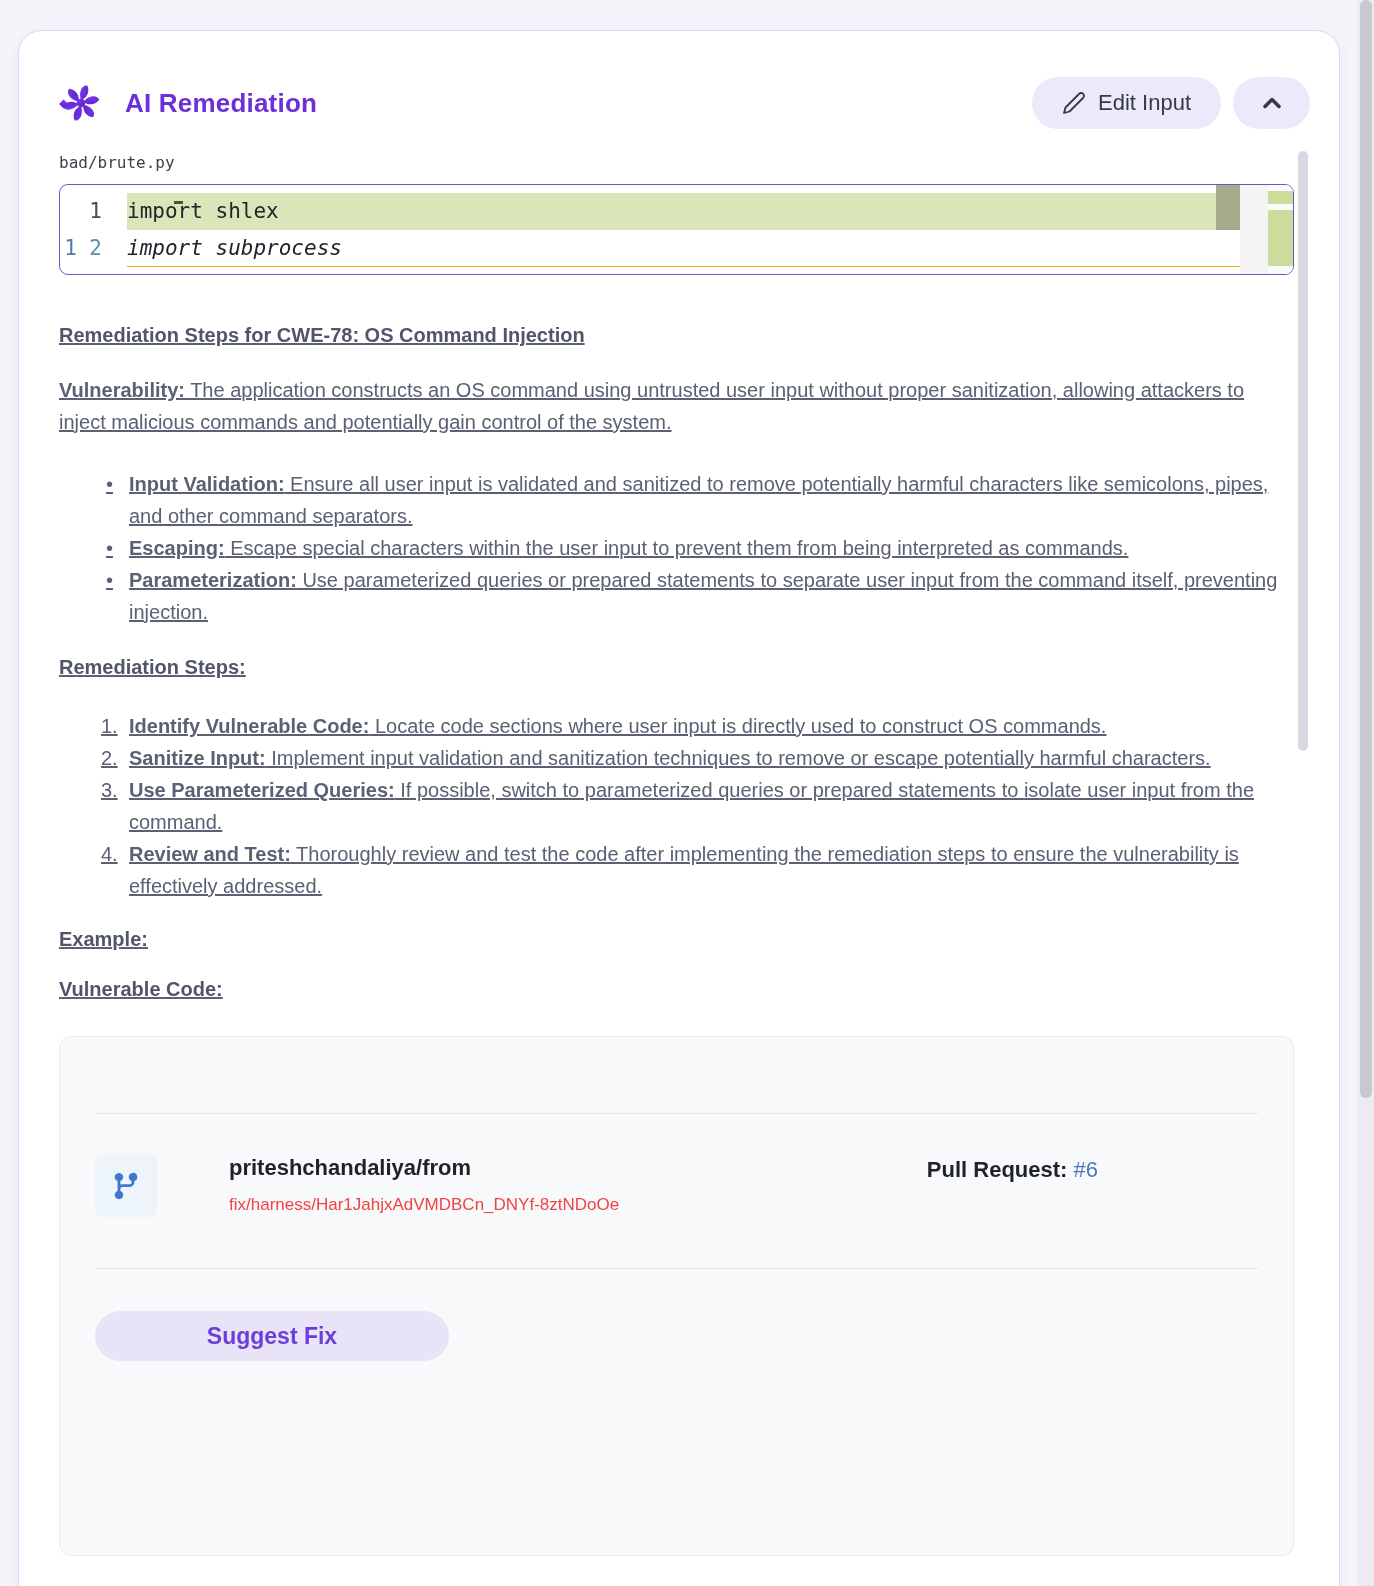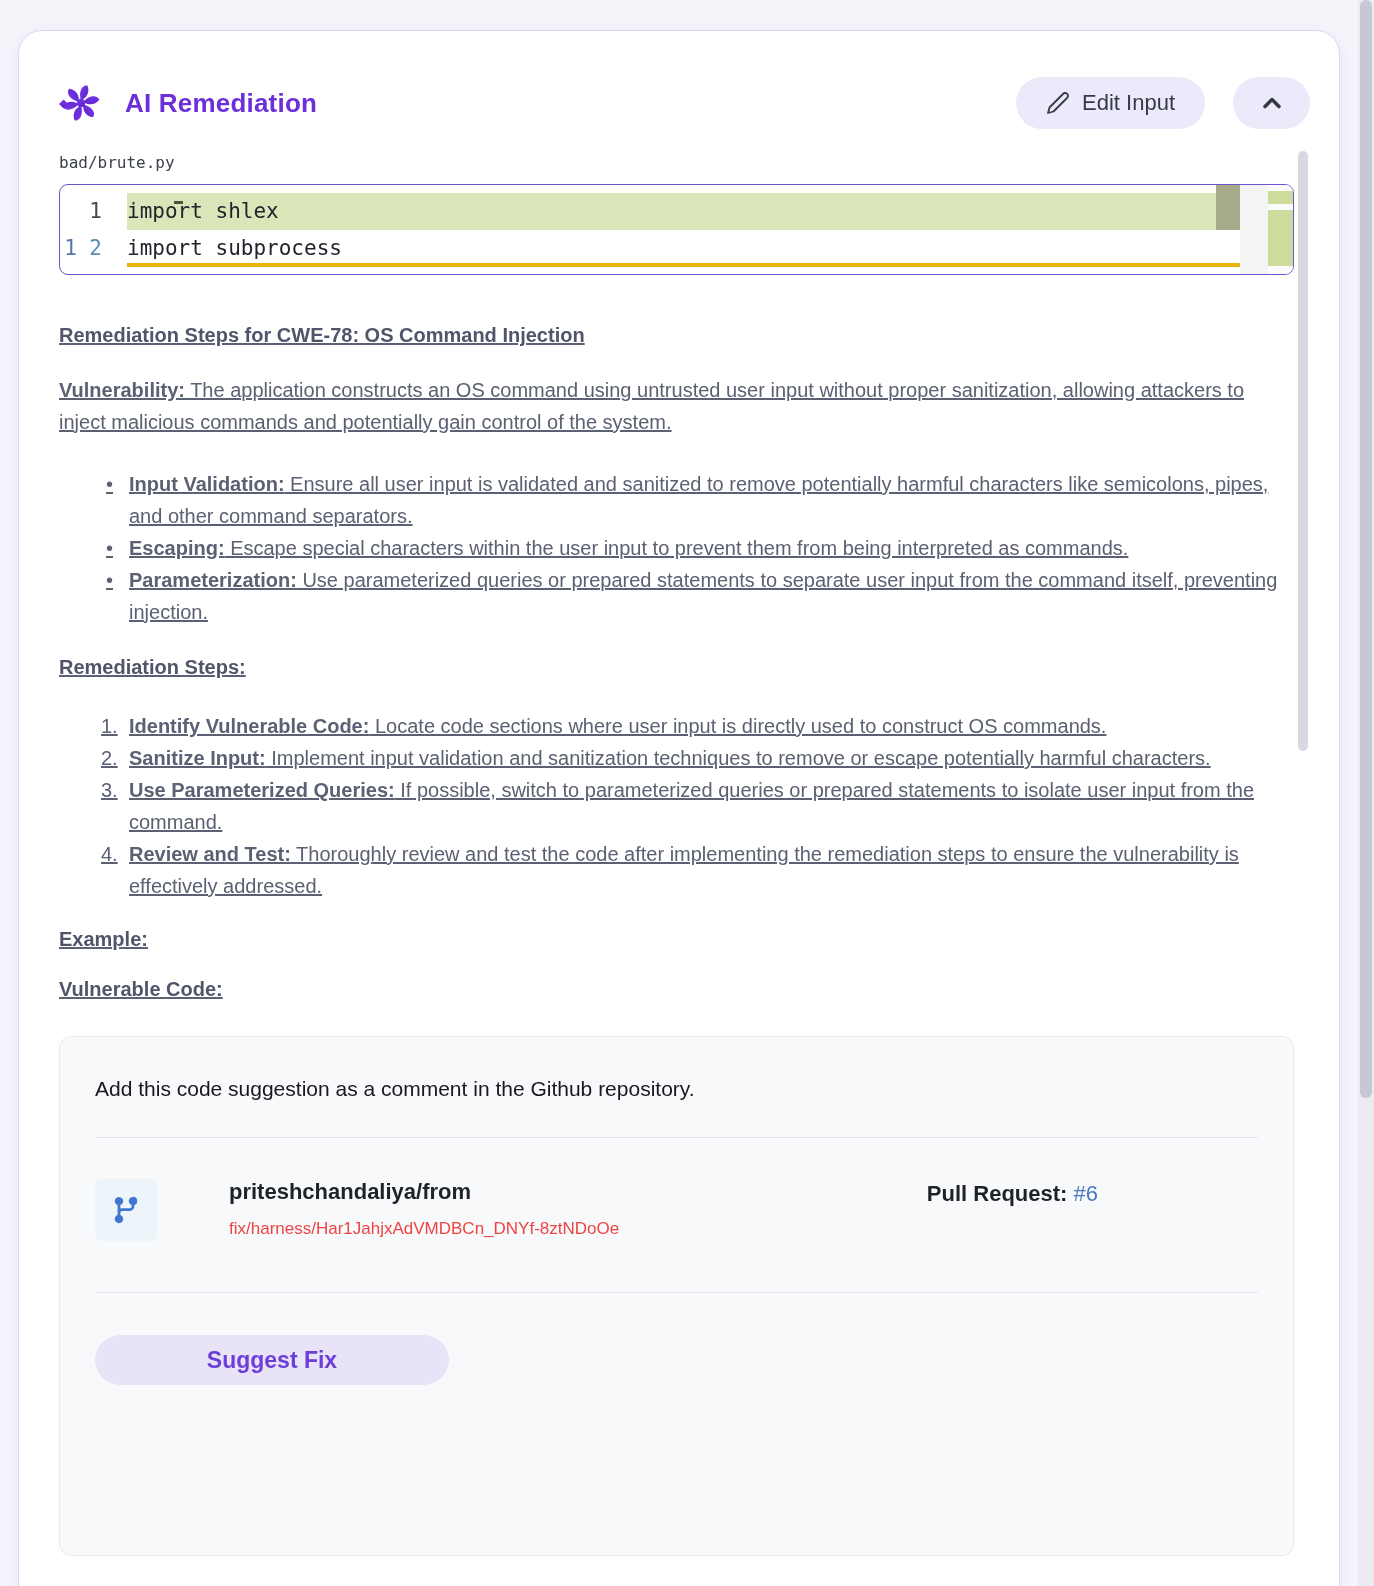--- a/index.html
+++ b/index.html
@@ -21,21 +21,21 @@
     padding:46px 29px 0 40px;
   }
 
   
   .header-row { display:flex; align-items:center; height:52px; }
   .title-wrap { display:flex; align-items:center; gap:22px; }
   .ai-icon { width:44px; height:44px; flex:0 0 auto; }
   .page-title {
     font-size:26px; font-weight:700; color:#6d2fd9; letter-spacing:0.2px;
   }
-  .header-actions { margin-left:auto; display:flex; align-items:center; gap:28px; }
+  .header-actions { margin-left:auto; display:flex; align-items:center; gap:12px; }
   .pill-btn {
     display:flex; align-items:center; gap:12px;
     background:#ebe9fa; border:none; border-radius:26px;
     height:52px; padding:0 30px;
     font-family:"Liberation Sans", sans-serif;
     font-size:22px; color:#353a47; cursor:pointer;
   }
   .collapse-btn {
     width:77px; height:52px; border:none; border-radius:26px;
     background:#ebe9fa; display:flex; align-items:center; justify-content:center;
@@ -58,21 +58,21 @@
     padding-top:8px;
   }
   .code-row { display:flex; height:37px; line-height:37px; position:relative; }
   .ln { flex:0 0 auto; text-align:right; }
   .ln-old { width:17px; color:#5577a8; }
   .ln-new { width:21px; margin-left:4px; color:#454b59; }
   .code-text { margin-left:25px; flex:1; color:#20242b; white-space:pre; }
   .row-added .code-text { background:#dbe5ba; margin-right:53px; }
   .row-added .ln-new { color:#454b59; }
   .row-context .ln-new { color:#5a8fae; }
-  .row-context .code-text { border-bottom:4px solid #eab308; margin-right:53px; }
+  .row-context .code-text { border-bottom:1px solid #eab308; margin-right:53px;font-style:italic; }
   .add-marker {
     position:absolute; left:114px; top:8px;
     width:9px; height:3px; background:#4c5140;
   }
   .diff-track {
     position:absolute; top:0; bottom:0; right:25px; width:28px;
     background:#f4f4f5;
   }
   .diff-thumb {
     position:absolute; top:0; right:53px; width:24px; height:45px;
@@ -246,21 +246,20 @@
         <span class="num-mark">4.</span>
         <span class="li-text"><span class="b">Review and Test:</span><span> Thoroughly review and test the code after implementing the remediation steps to ensure the vulnerability is effectively addressed.</span></span>
       </li>
     </ol>
 
     <div class="h" style="margin-top:24px">Example:</div>
     <div class="h" style="margin-top:24px">Vulnerable Code:</div>
   </div>
 
   <div class="suggestion-card">
-    <div class="instruction">Add this code suggestion as a comment in the Github repository.</div>
     <div class="divider"></div>
 
     <div class="repo-row">
       <div class="repo-tile">
         <svg width="30" height="30" viewBox="0 0 16 16" fill="#4076cf">
           <path d="M9.5 3.25a2.25 2.25 0 1 1 3 2.122V6A2.5 2.5 0 0 1 10 8.5H6a1 1 0 0 0-1 1v1.128a2.251 2.251 0 1 1-1.5 0V5.372a2.25 2.25 0 1 1 1.5 0v1.836A2.493 2.493 0 0 1 6 7h4a1 1 0 0 0 1-1v-.628A2.25 2.25 0 0 1 9.5 3.25Z"></path>
         </svg>
       </div>
       <div class="repo-info">
         <div class="repo-name">priteshchandaliya/from</div>

